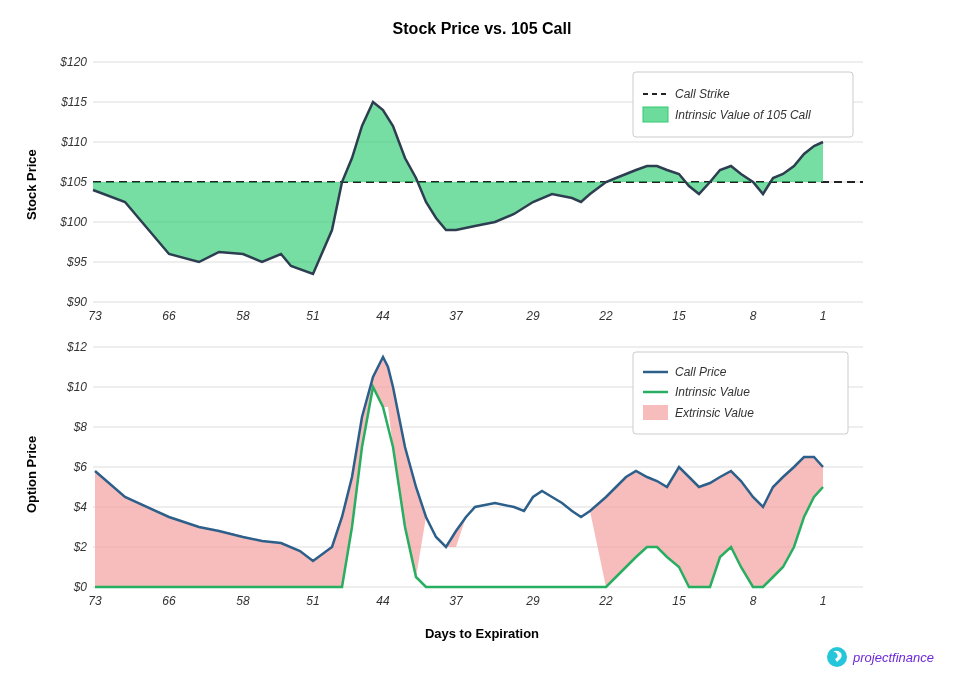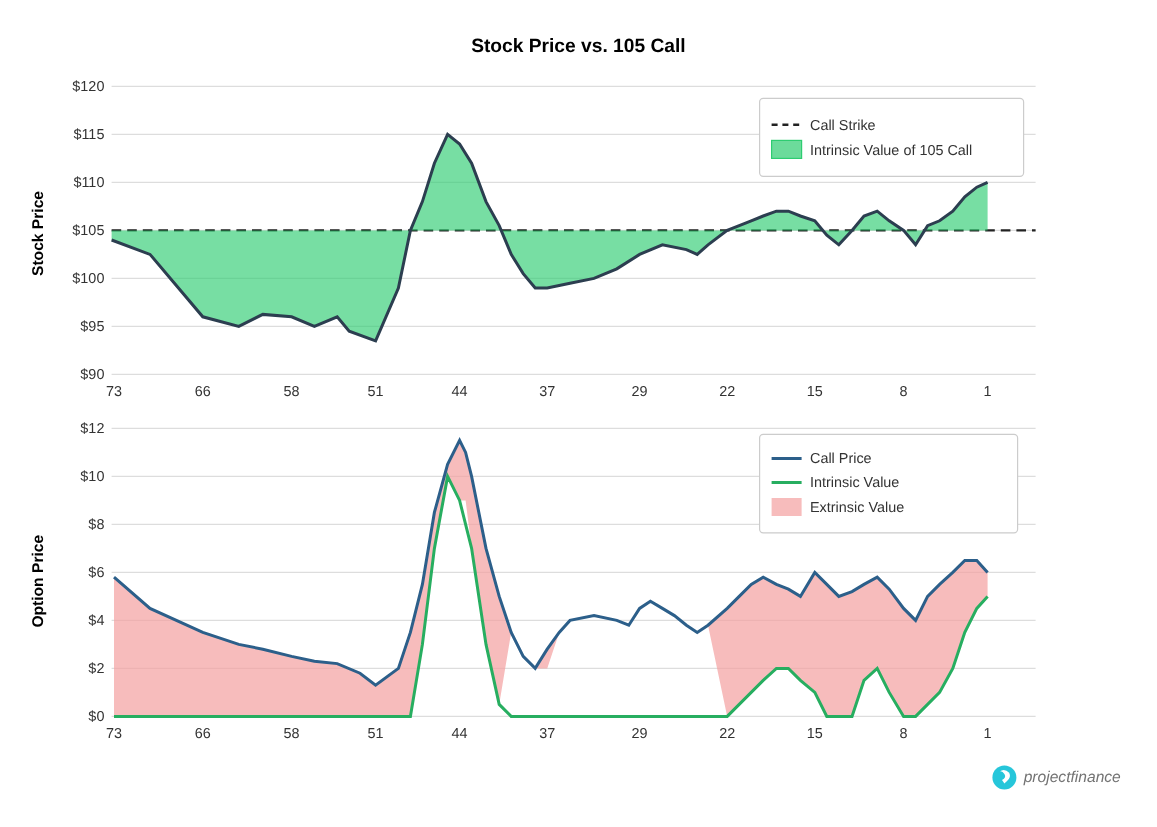--- a/index.html
+++ b/index.html
@@ -39,40 +39,41 @@
       transform: rotate(180deg);
       font-size: 13px;
       font-weight: bold;
       text-align: center;
       padding: 0 4px;
       white-space: nowrap;
     }
     .chart-inner {
       flex: 1;
       position: relative;
+      font-style: italic;
     }
     svg {
       display: block;
     }
     .x-axis-label-center {
       text-align: center;
       font-size: 13px;
       font-weight: bold;
       margin-top: 4px;
     }
     .logo-area {
       display: flex;
       justify-content: flex-end;
       align-items: center;
       padding-right: 10px;
       margin-top: 4px;
     }
     .logo-text {
       font-size: 13px;
-      color: #737373;
+      color: #6d28d9;
       font-style: italic;
     }
     .logo-icon {
       width: 24px;
       height: 24px;
       margin-right: 4px;
     }
   </style>
 </head>
 <body>
@@ -322,20 +323,21 @@
 
           <line x1="600" y1="65" x2="625" y2="65" stroke="#27ae60" stroke-width="2.5"></line>
           <text x="632" y="69" font-size="12" fill="#333">Intrinsic Value</text>
 
           <rect x="600" y="78" width="25" height="15" fill="#f4a0a0" fill-opacity="0.7"></rect>
           <text x="632" y="90" font-size="12" fill="#333">Extrinsic Value</text>
         </svg>
       </div>
     </div>
 
+    <div class="x-axis-label-center">Days to Expiration</div>
   </div>
 
   <div class="logo-area">
     <svg class="logo-icon" viewBox="0 0 24 24">
       <circle cx="12" cy="12" r="10" fill="#00bcd4" opacity="0.85"></circle>
       <path d="M8 7 Q12 4 16 8 Q18 12 14 15 L12 17 L10 14 Q14 12 12 9 Q10 6 8 7Z" fill="white"></path>
     </svg>
     <span class="logo-text">projectfinance</span>
   </div>
 

